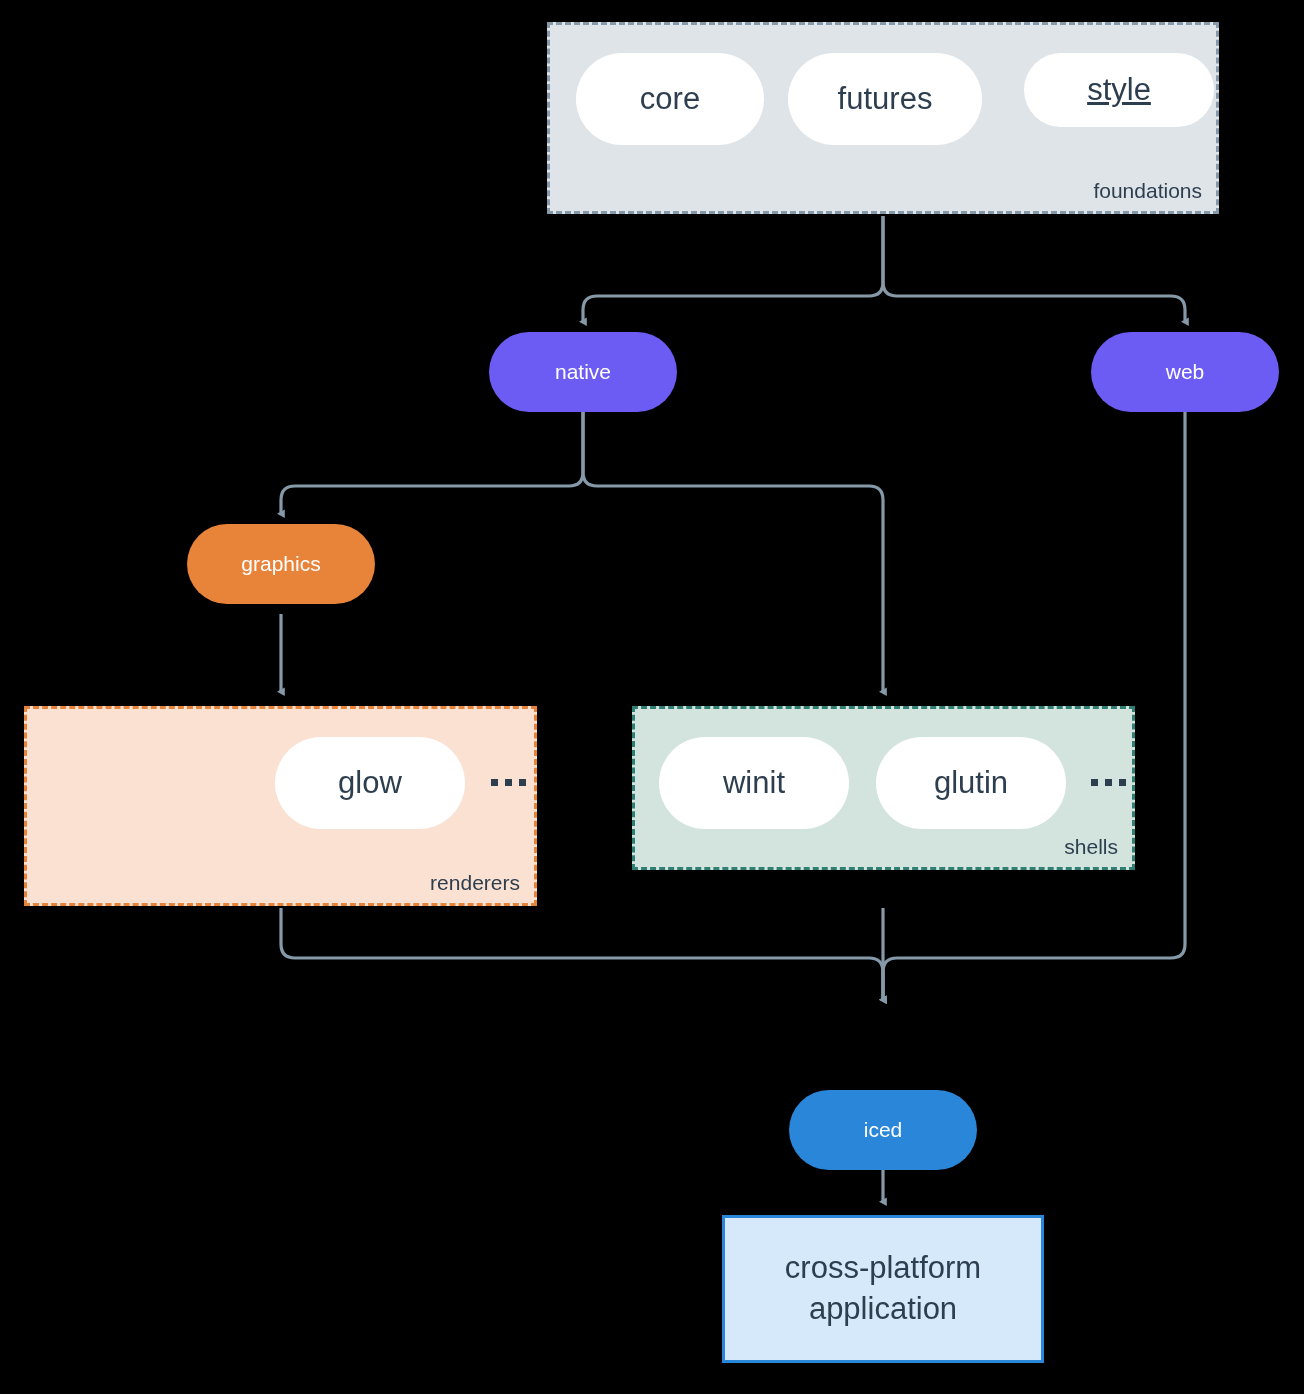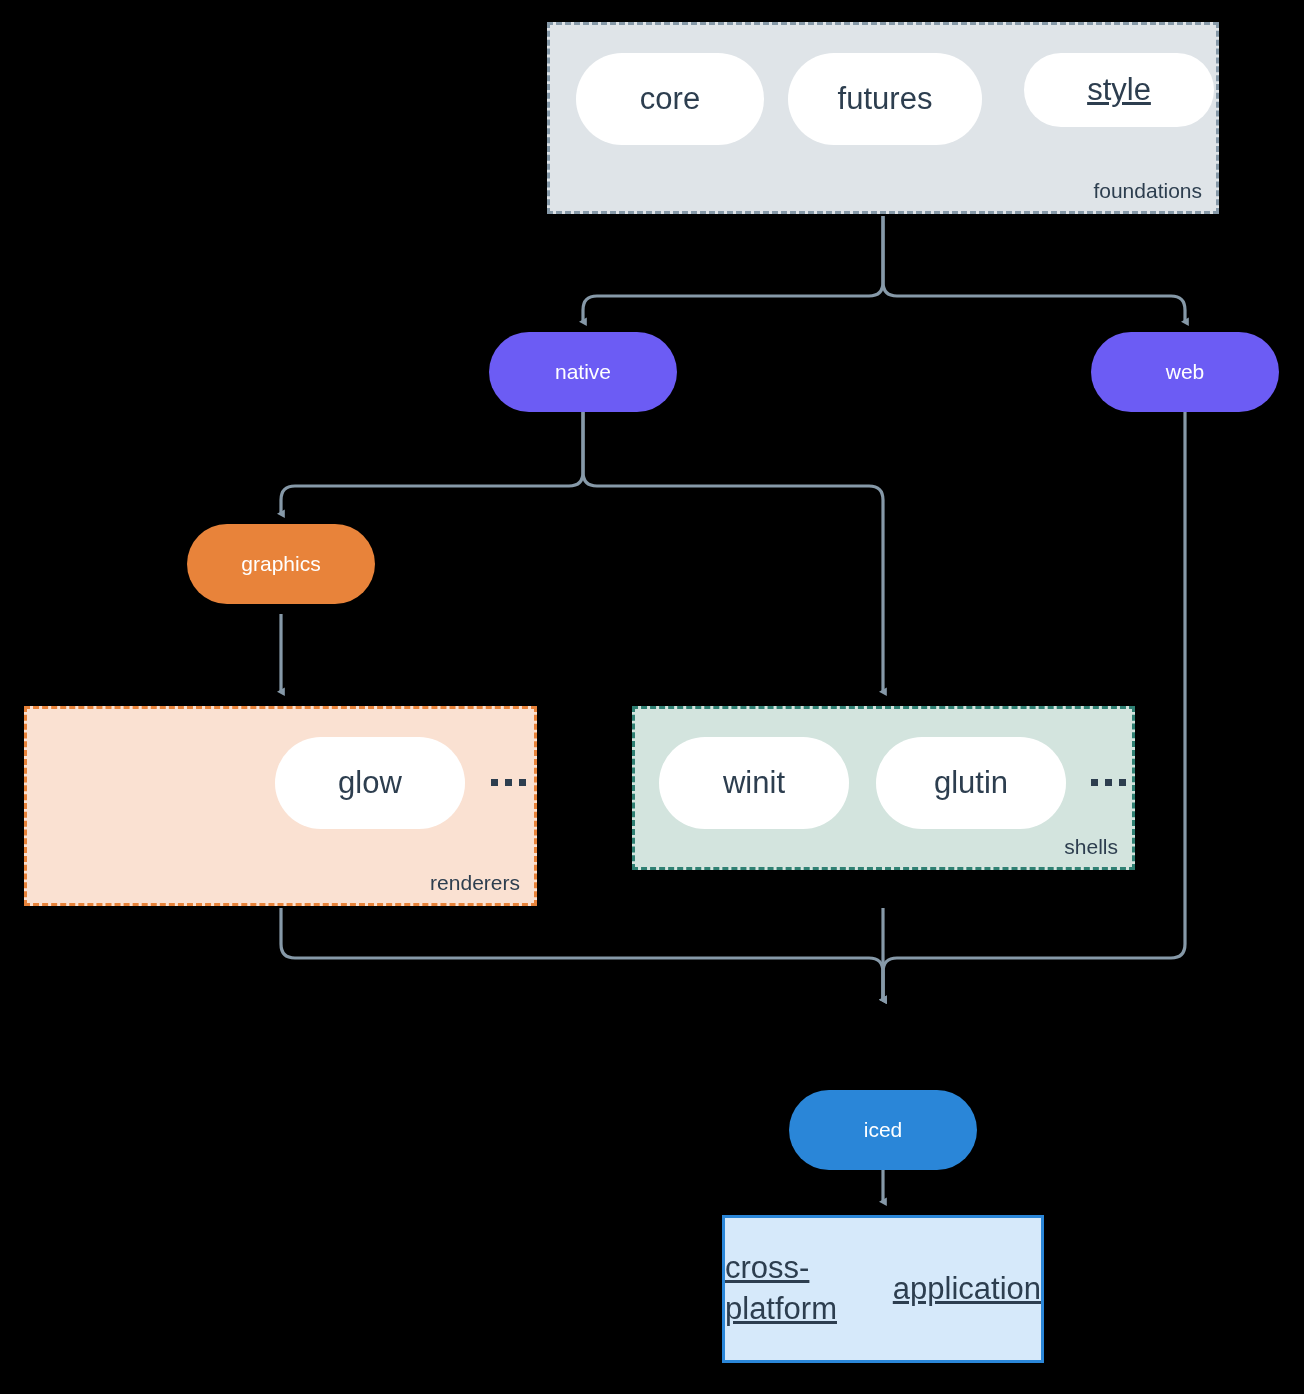--- a/index.html
+++ b/index.html
@@ -75,27 +75,26 @@
     color: #ffffff;
     font-size: 21px;
     white-space: nowrap;
   }
   .app-box {
     position: absolute;
     box-sizing: border-box;
     display: flex;
     align-items: center;
     justify-content: center;
-    flex-direction: row;
+    flex-direction: column;
     line-height: 1.32;
     font-size: 31px;
     color: #2d3e4f;
     border-width: 3px;
     border-style: solid;
-    text-decoration: underline;
   }
 </style>
 </head>
 <body>
 
 <div id="stage">
 
   <svg id="edges" viewBox="0 0 1304 1394">
     <defs>
       <marker id="arrow" markerWidth="10" markerHeight="10" refX="5.2" refY="4.4" orient="auto" markerUnits="userSpaceOnUse">

